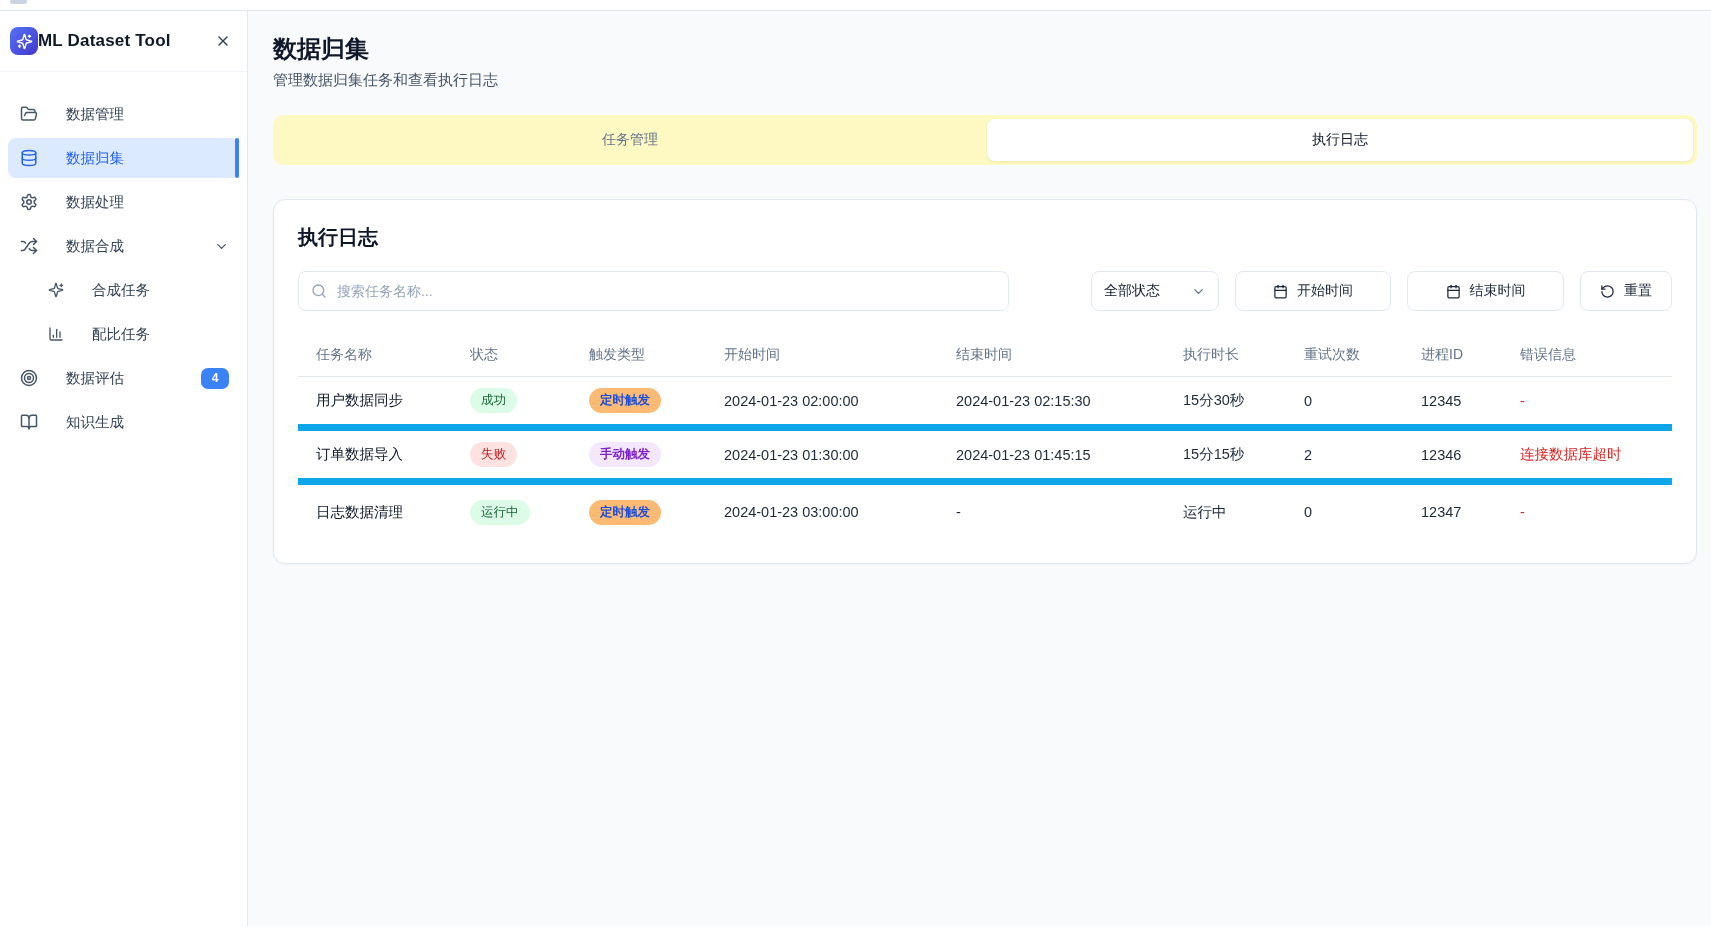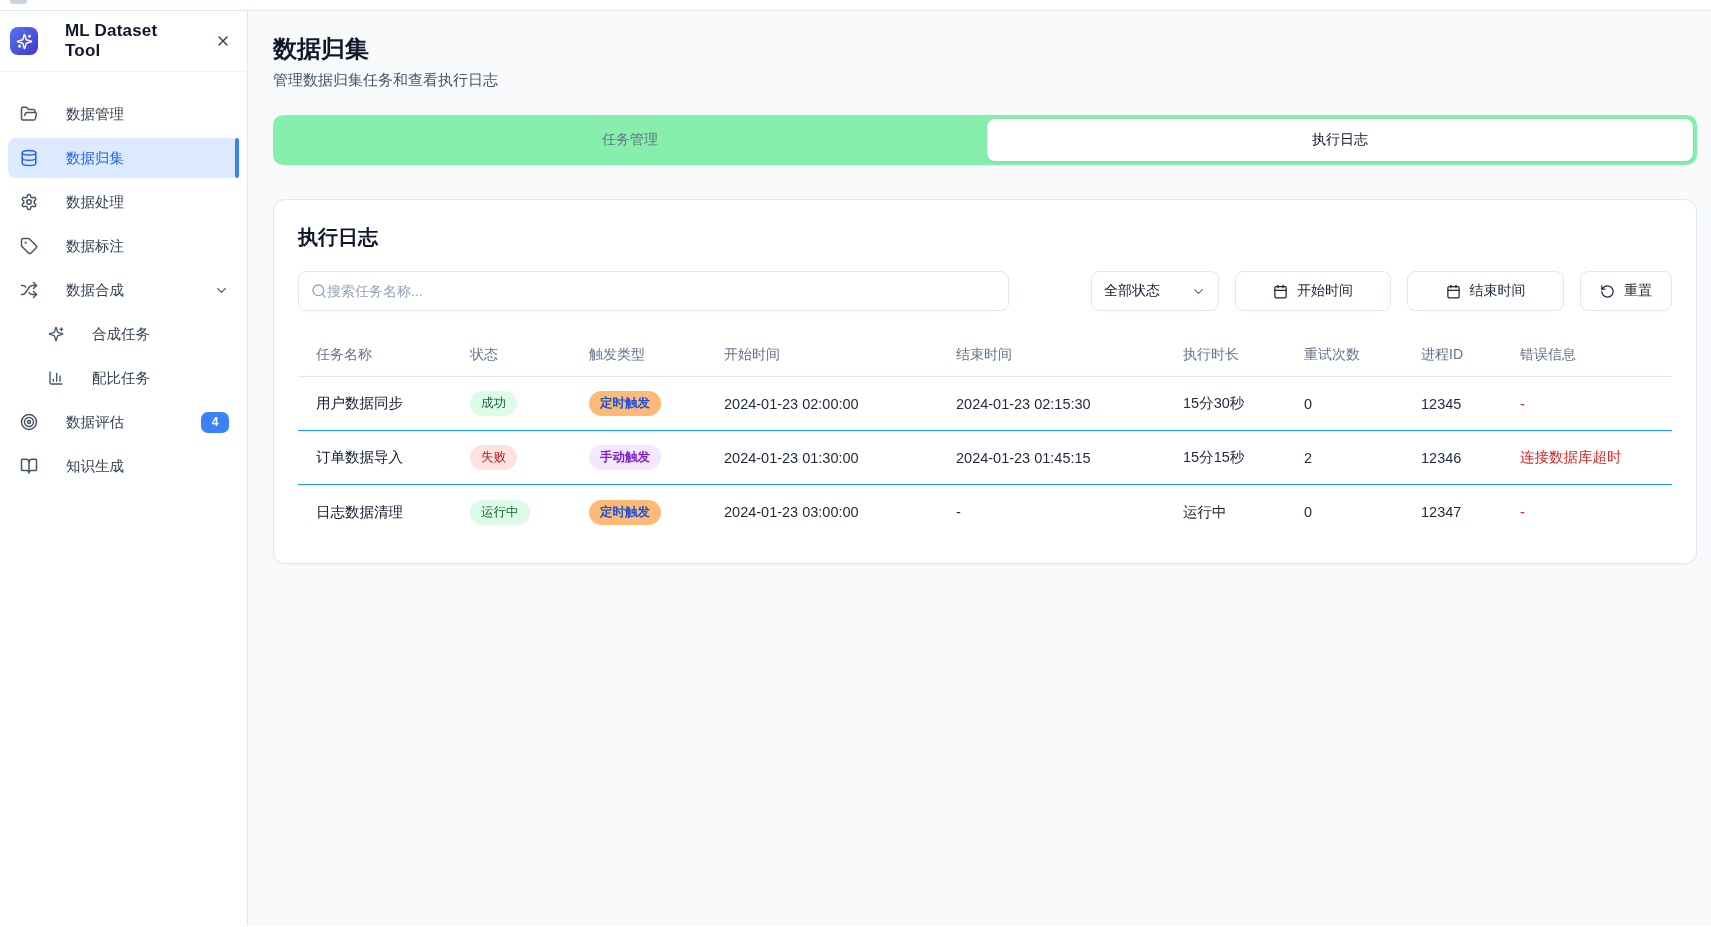--- a/index.html
+++ b/index.html
@@ -11,21 +11,21 @@
   }
 
   
   .top-strip { height:11px; background:#fff; border-bottom:1px solid #e2e8f0; position:relative; }
   .top-blob { position:absolute; left:10px; top:0; width:17px; height:4px; background:#cbd5e1; border-radius:0 0 3px 3px; }
 
   .app-row { display:flex; height:915px; }
 
   
   .sidebar { width:248px; background:#fff; border-right:1px solid #e2e8f0; flex:none; display:flex; flex-direction:column; }
-  .sb-header { height:61px; display:flex; align-items:center; gap:27px; padding:0 14px 0 10px; border-bottom:1px solid #f1f5f9; }
+  .sb-header { height:61px; display:flex; align-items:center; gap:0; padding:0 14px 0 10px; border-bottom:1px solid #f1f5f9; }
   .logo { width:28px; height:28px; border-radius:8px; flex:none;
           background:linear-gradient(135deg,#5472f5 0%,#4338ca 100%);
           display:flex; align-items:center; justify-content:center; }
   .logo svg { width:17px; height:17px; }
   .sb-title { font-size:17px; font-weight:700; color:#0f172a; flex:1; letter-spacing:.2px; }
   .sb-close { background:none; border:none; cursor:pointer; color:#334155; display:flex; padding:2px; }
 
   .nav { padding:22px 8px; flex:1; }
   .nav-item { position:relative; height:40px; margin-bottom:4px; border-radius:8px;
               display:flex; align-items:center; gap:28px; padding:0 10px 0 12px;
@@ -38,54 +38,54 @@
   .chev { margin-left:auto; display:flex; color:#475569; }
   .count-badge { margin-left:auto; min-width:28px; height:21px; padding:0 6px; border-radius:7px;
                  background:#3b82f6; color:#fff; font-size:12px; font-weight:700;
                  display:flex; align-items:center; justify-content:center; }
 
   
   .main { flex:1; background:#f8fafc; padding:22px 14px 0 25px; overflow:hidden; }
   .page-title { font-size:24px; font-weight:700; color:#0f172a; line-height:32px; }
   .page-subtitle { margin-top:6px; font-size:15px; color:#475569; }
 
-  .tabbar { margin-top:25px; height:50px; background:#86efac; border-radius:10px; padding:4px; display:flex; gap:4px; }
+  .tabbar { margin-top:25px; height:50px; background:#fef9c3; border-radius:10px; padding:4px; display:flex; gap:4px; }
   .tab { flex:1; border:none; background:transparent; border-radius:8px; font-size:14px; color:#64748b;
          font-family:inherit; cursor:pointer; display:flex; align-items:center; justify-content:center; }
   .tab.active { background:#fff; color:#0f172a; box-shadow:0 1px 3px rgba(15,23,42,.08); font-weight:500; }
 
   .card { margin-top:34px; background:#fff; border:1px solid #e2e8f0; border-radius:12px;
           padding:24px; box-shadow:0 1px 2px rgba(15,23,42,.04); }
   .card-heading { font-size:20px; font-weight:700; color:#0f172a; }
 
   .filters { margin-top:20px; display:flex; align-items:center; gap:16px; }
   .search-wrap { position:relative; flex:1; margin-right:66px; }
   .search-wrap svg { position:absolute; left:13px; top:12px; color:#94a3b8; }
   .search-input { width:100%; height:40px; border:1px solid #e2e8f0; border-radius:8px;
-                  padding:0 12px 0 28px; font-size:14px; font-family:inherit; color:#0f172a; background:#fff; outline:none; }
+                  padding:0 12px 0 38px; font-size:14px; font-family:inherit; color:#0f172a; background:#fff; outline:none; }
   .search-input::placeholder { color:#94a3b8; }
   .select { width:128px; height:40px; border:1px solid #e2e8f0; border-radius:8px; background:#fff;
             display:flex; align-items:center; justify-content:space-between; padding:0 12px;
             font-size:14px; color:#0f172a; cursor:pointer; }
   .select .chv { color:#64748b; display:flex; }
   .btn { height:40px; border:1px solid #e2e8f0; border-radius:8px; background:#fff; cursor:pointer;
          display:flex; align-items:center; justify-content:center; gap:9px;
          font-size:14px; color:#1e293b; font-family:inherit; }
   .btn svg { color:#1e293b; }
   .btn.start { width:156px; }
   .btn.end { width:157px; }
   .btn.reset { width:92px; }
 
   
   .tbl { margin-top:22px; }
   .trow { display:grid; grid-template-columns:154px 119px 135px 232px 227px 121px 117px 99px minmax(0,1fr); align-items:center; }
   .trow > div { padding-left:18px; }
   .thead { height:44px; border-bottom:1px solid #e2e8f0; }
   .thead > div { font-size:14px; color:#64748b; font-weight:400; }
-  .tr { height:54px; border-bottom:1px solid #0ea5e9; font-size:14.5px; color:#1e293b; }
+  .tr { height:54px; border-bottom:7px solid #0ea5e9; font-size:14.5px; color:#1e293b; }
   .tr:last-child { border-bottom:none; }
   .cell-name { font-weight:500; color:#0f172a; }
   .pill { display:inline-flex; align-items:center; justify-content:center; height:25px; padding:0 11px;
           border-radius:999px; font-size:12.5px; font-weight:500; }
   .pill.success { background:#dcfce7; color:#166534; }
   .pill.fail    { background:#fee2e2; color:#b91c1c; }
   .pill.sched   { background:#fdba74; color:#1d4ed8; font-weight:700; }
   .pill.manual  { background:#f3e8ff; color:#7e22ce; font-weight:700; }
   .err { color:#dc2626; }
 </style>
@@ -144,29 +144,20 @@
       <div class="nav-item">
         <span class="ico">
           <svg width="18" height="18" viewBox="0 0 24 24" fill="none" stroke="currentColor" stroke-width="2" stroke-linecap="round" stroke-linejoin="round">
               <path d="M12.22 2h-.44a2 2 0 0 0-2 2v.18a2 2 0 0 1-1 1.73l-.43.25a2 2 0 0 1-2 0l-.15-.08a2 2 0 0 0-2.73.73l-.22.38a2 2 0 0 0 .73 2.73l.15.1a2 2 0 0 1 1 1.72v.51a2 2 0 0 1-1 1.74l-.15.09a2 2 0 0 0-.73 2.73l.22.38a2 2 0 0 0 2.73.73l.15-.08a2 2 0 0 1 2 0l.43.25a2 2 0 0 1 1 1.73V20a2 2 0 0 0 2 2h.44a2 2 0 0 0 2-2v-.18a2 2 0 0 1 1-1.73l.43-.25a2 2 0 0 1 2 0l.15.08a2 2 0 0 0 2.73-.73l.22-.39a2 2 0 0 0-.73-2.73l-.15-.08a2 2 0 0 1-1-1.74v-.5a2 2 0 0 1 1-1.74l.15-.09a2 2 0 0 0 .73-2.73l-.22-.38a2 2 0 0 0-2.73-.73l-.15.08a2 2 0 0 1-2 0l-.43-.25a2 2 0 0 1-1-1.73V4a2 2 0 0 0-2-2z"></path>
               <circle cx="12" cy="12" r="3"></circle>
             </svg>
         </span>
         <span>数据处理</span>
       </div>
 
-      <div class="nav-item">
-        <span class="ico">
-          <svg width="18" height="18" viewBox="0 0 24 24" fill="none" stroke="currentColor" stroke-width="2" stroke-linecap="round" stroke-linejoin="round">
-              <path d="M12.586 2.586A2 2 0 0 0 11.172 2H4a2 2 0 0 0-2 2v7.172a2 2 0 0 0 .586 1.414l8.704 8.704a2.426 2.426 0 0 0 3.42 0l6.58-6.58a2.426 2.426 0 0 0 0-3.42z"></path>
-              <circle cx="7.5" cy="7.5" r=".5" fill="currentColor"></circle>
-            </svg>
-        </span>
-        <span>数据标注</span>
-      </div>
 
       <div class="nav-item">
         <span class="ico">
           <svg width="18" height="18" viewBox="0 0 24 24" fill="none" stroke="currentColor" stroke-width="2" stroke-linecap="round" stroke-linejoin="round">
               <path d="M2 18h1.4c1.3 0 2.5-.6 3.3-1.7l6.1-8.6c.8-1.1 2-1.7 3.3-1.7H22"></path>
               <path d="m18 2 4 4-4 4"></path>
               <path d="M2 6h1.9c1.5 0 2.9.9 3.6 2.2"></path>
               <path d="M22 18h-5.9c-1.3 0-2.6-.7-3.3-1.8l-.5-.8"></path>
               <path d="m18 14 4 4-4 4"></path>
             </svg>

